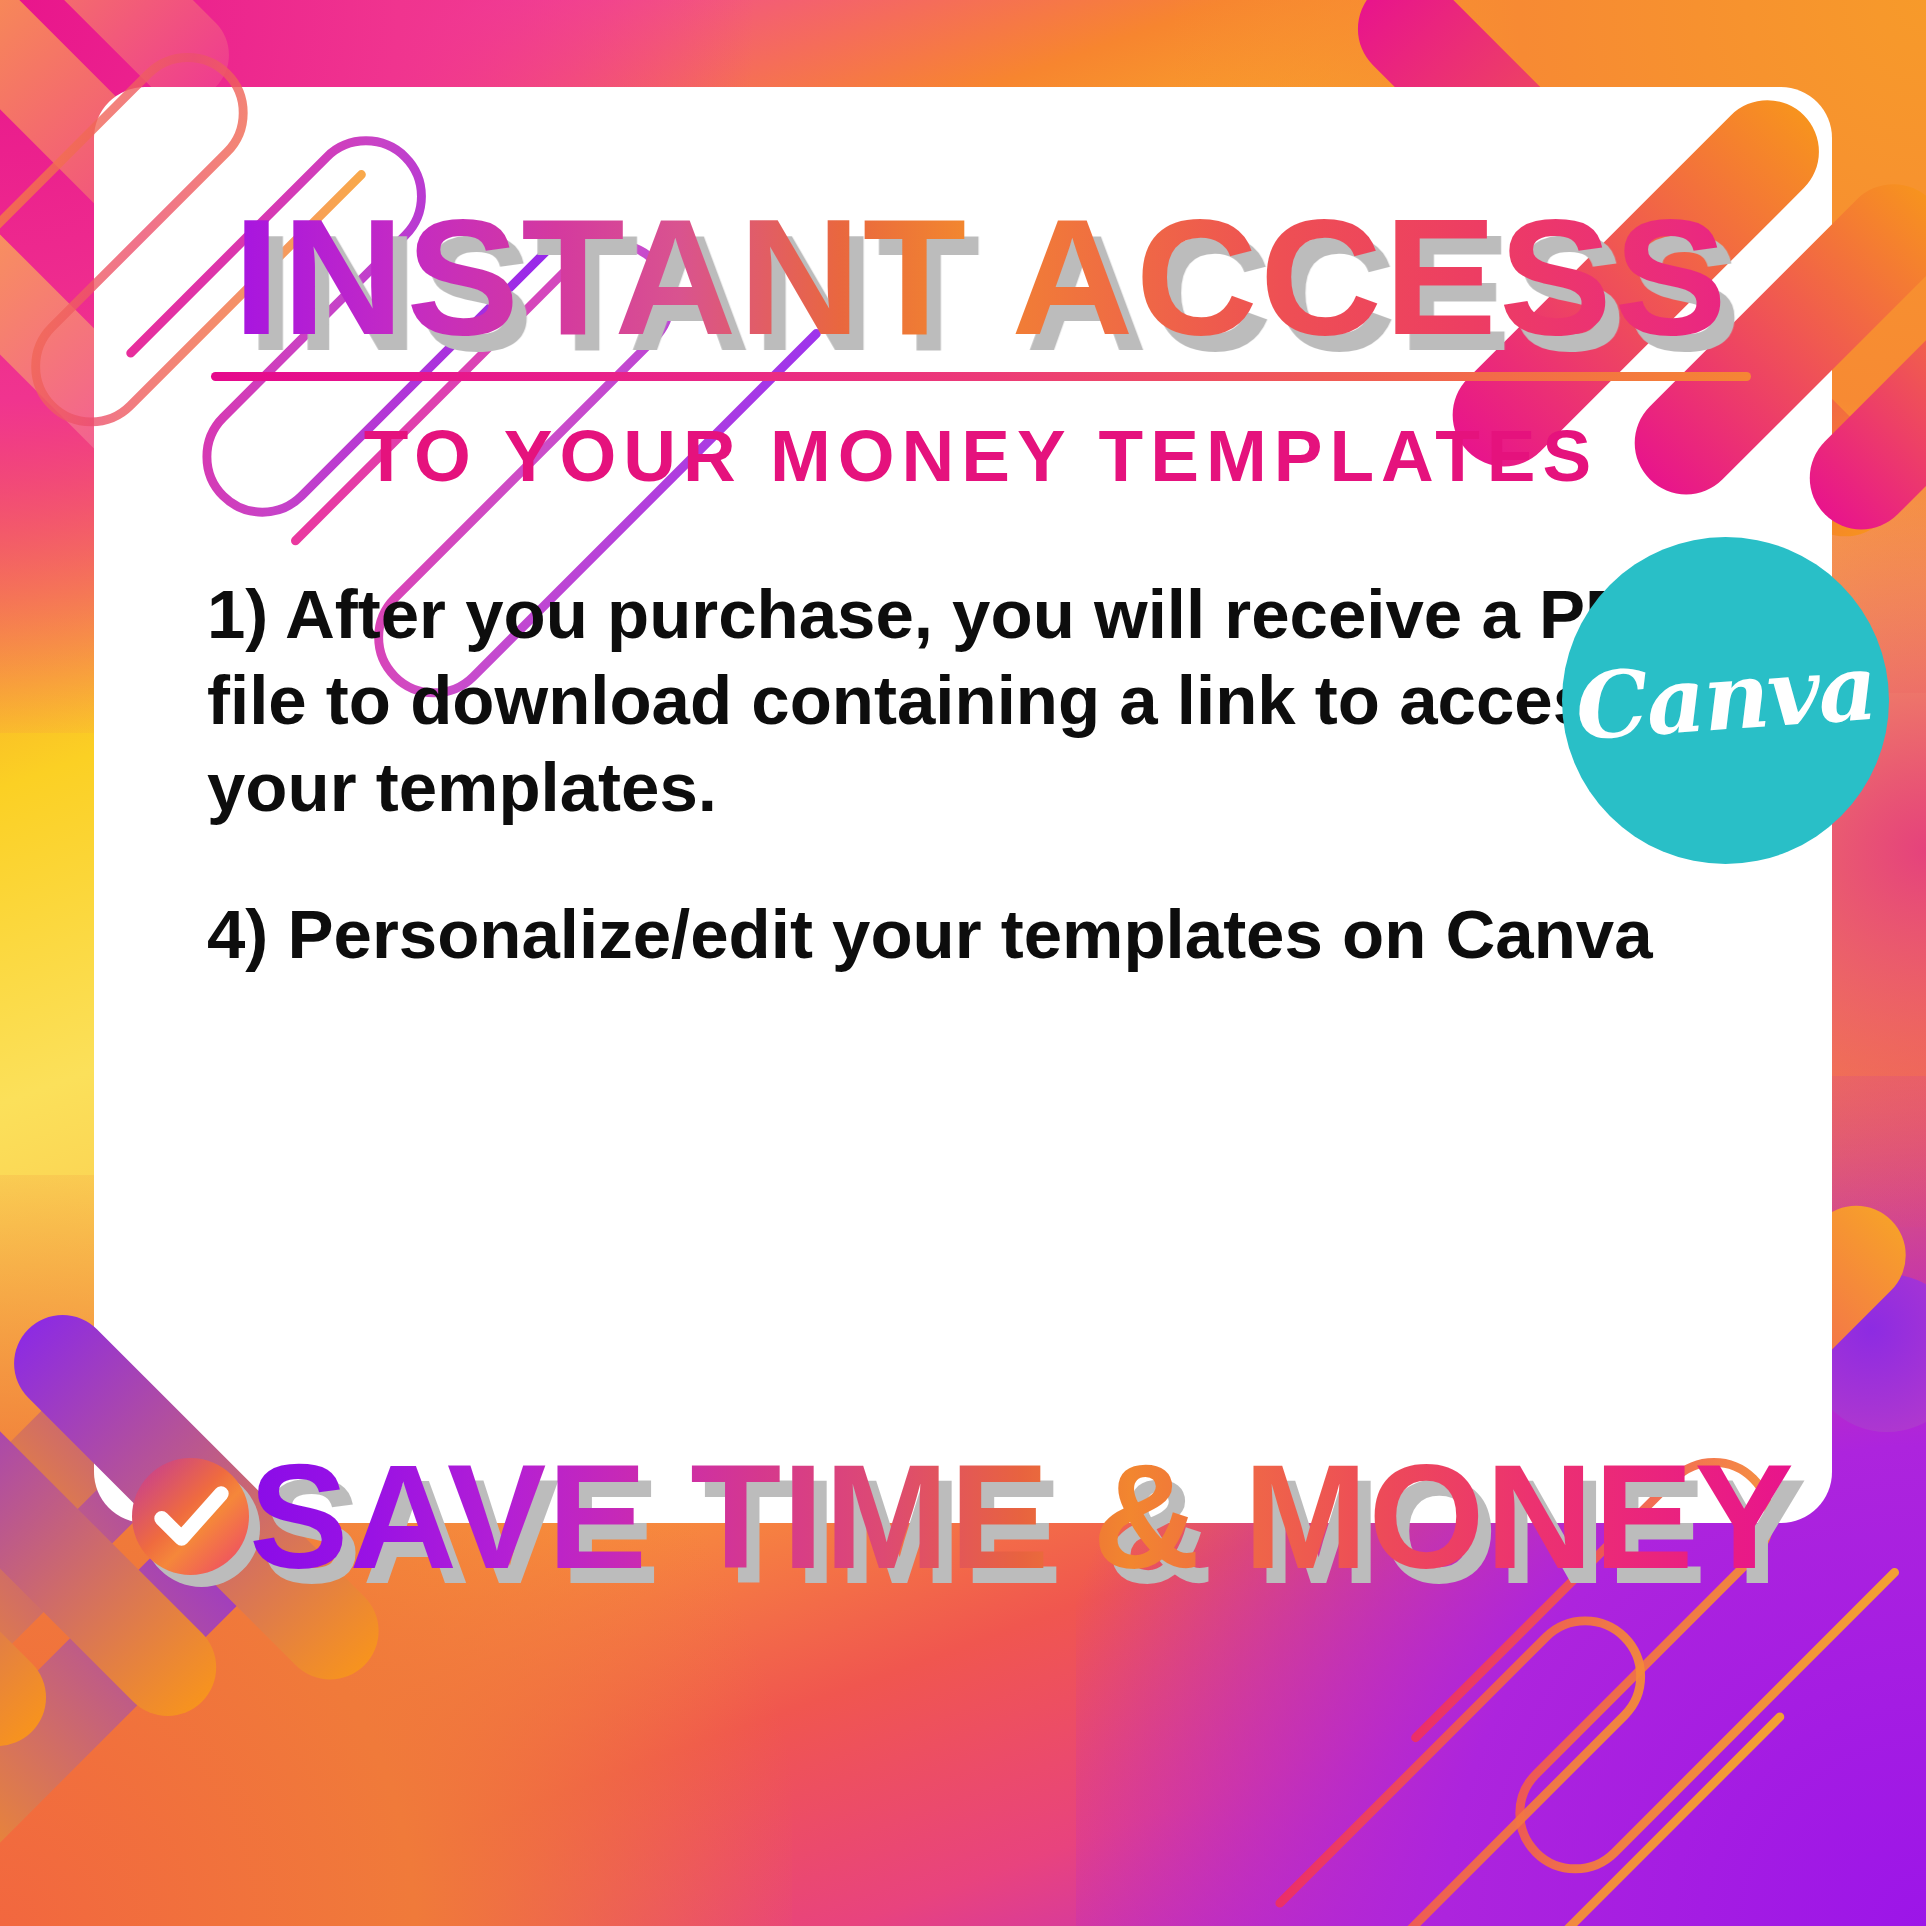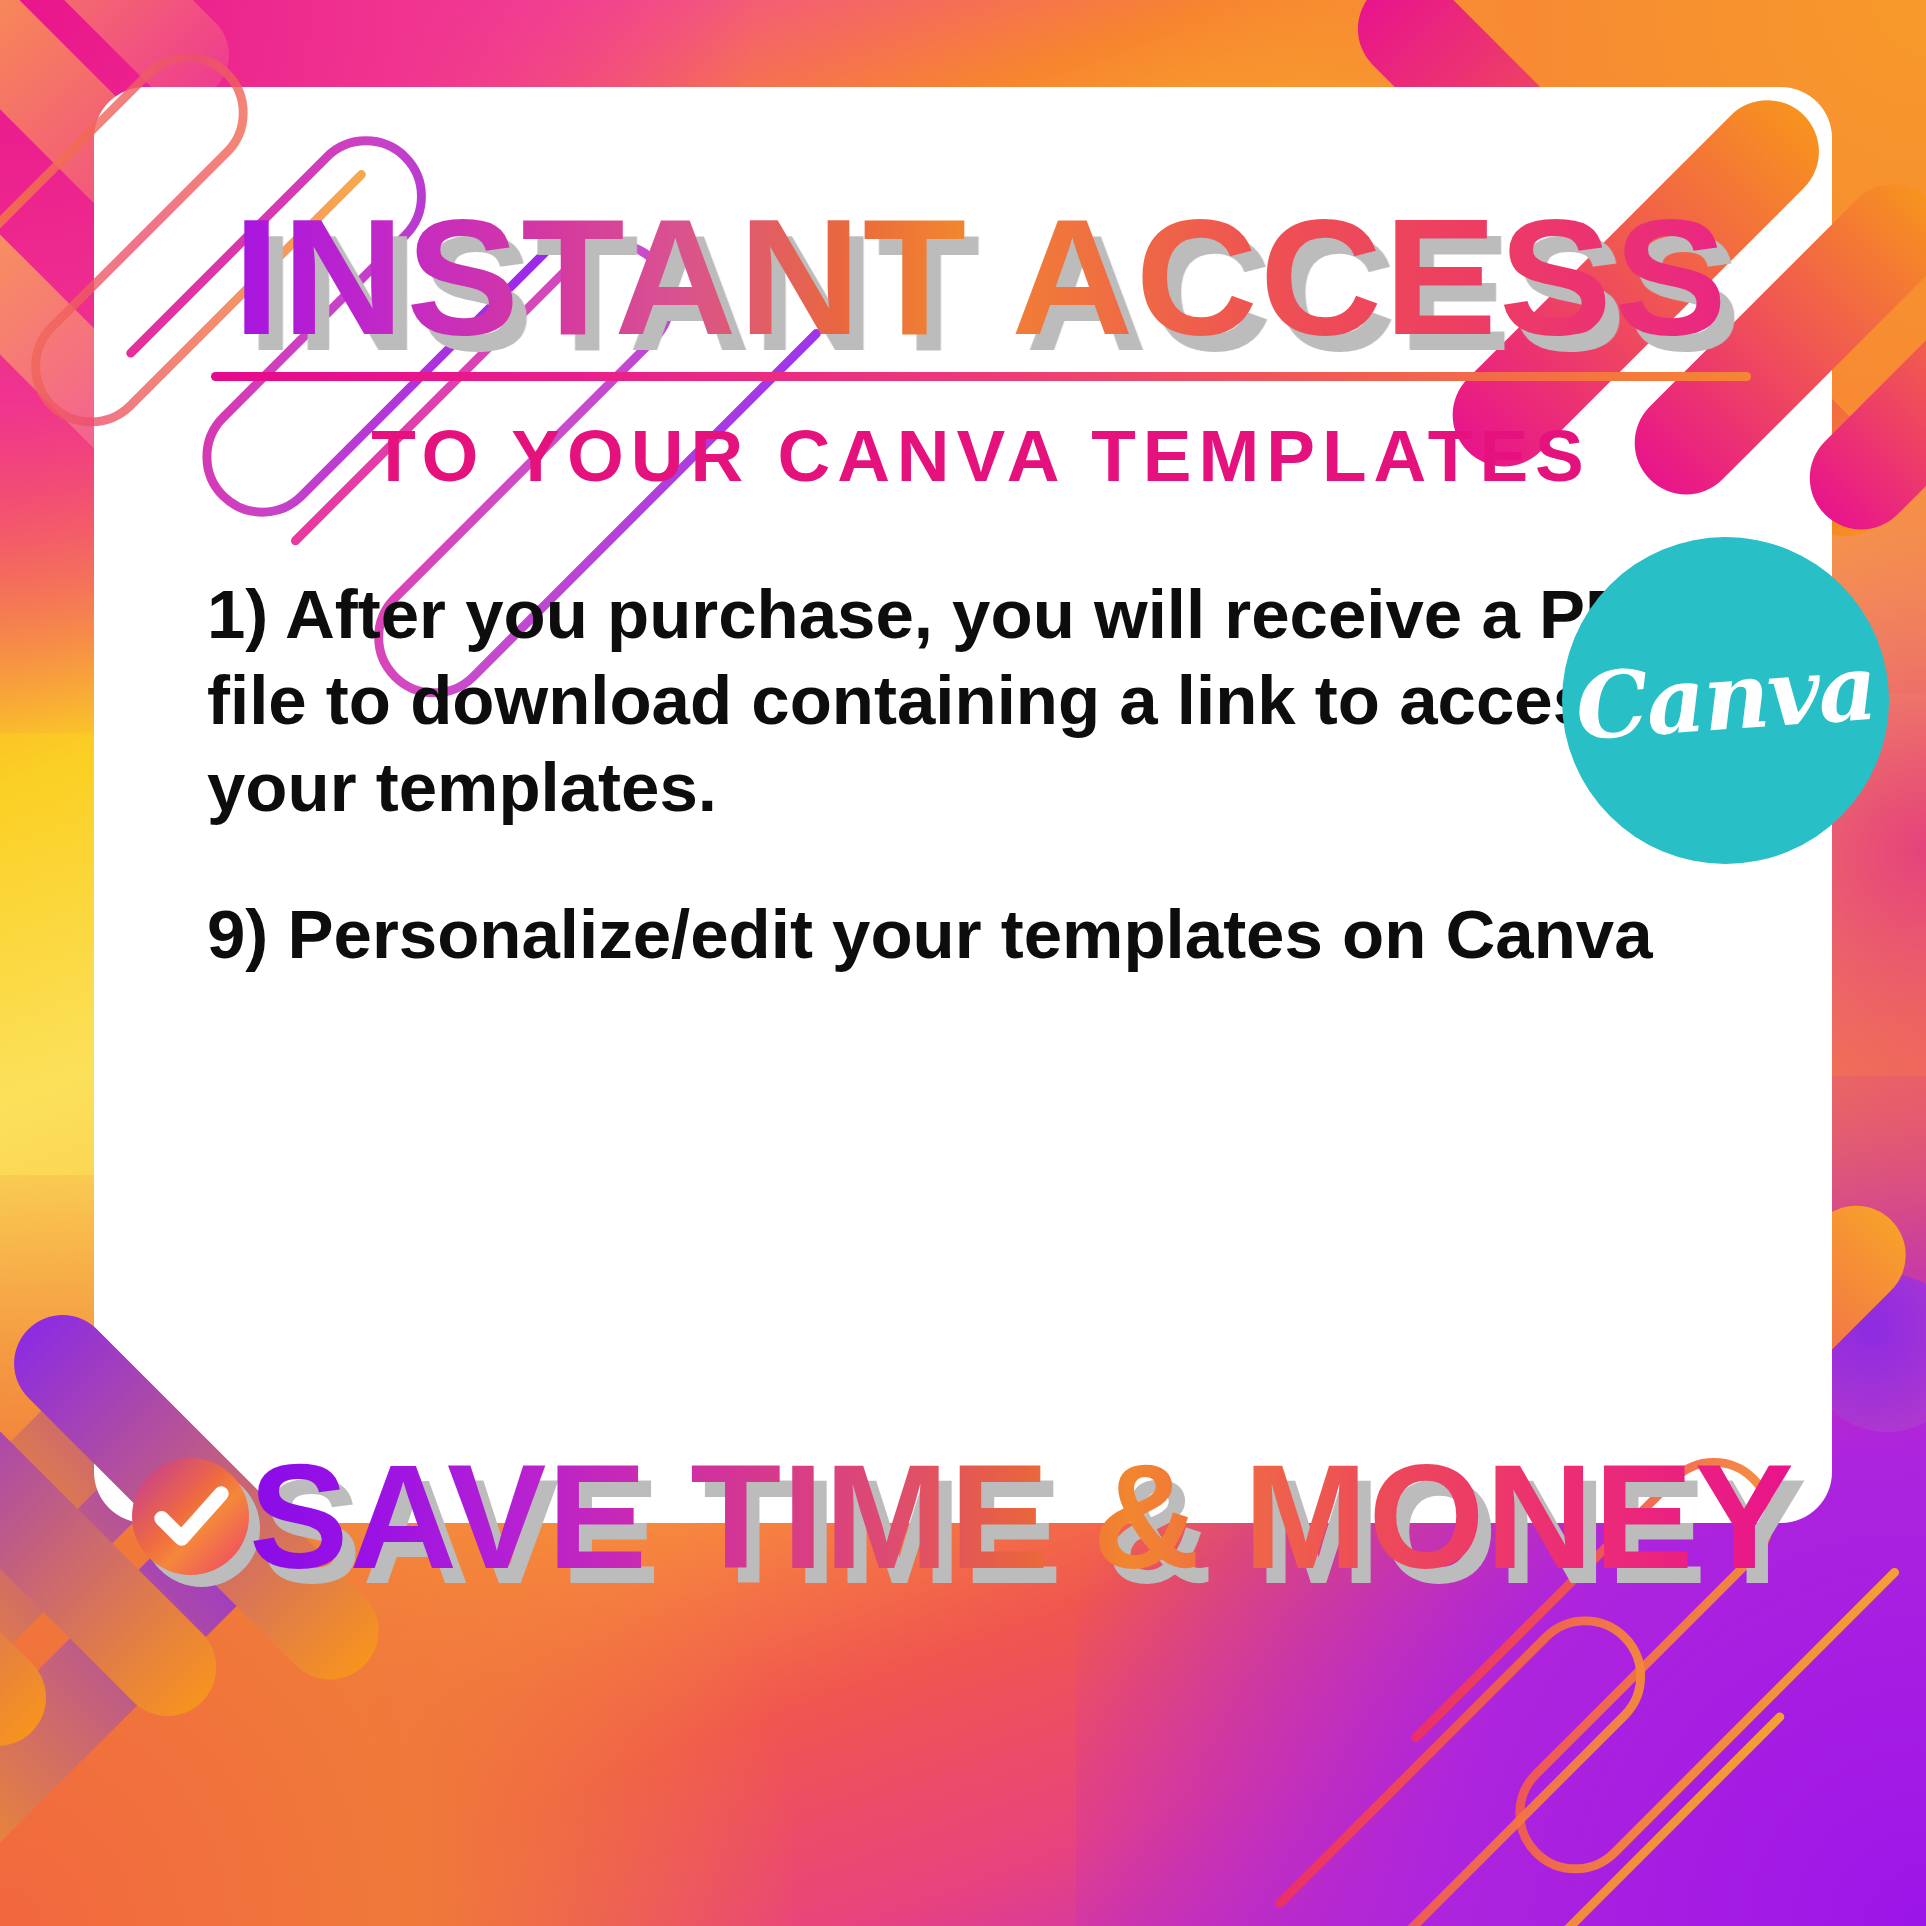--- a/index.html
+++ b/index.html
@@ -238,25 +238,25 @@
     <path d="M 1300 1720 L 1680 1720 A 56 56 0 0 1 1680 1832 L 1370 1832 A 56 56 0 0 0 1370 1944 L 1790 1944" transform="rotate(-45 1540 1830)" stroke="url(#gHairC)" opacity="0.95"></path>
   </g>
 </svg>
 
 <div id="content">
 
   <h1 id="title">INSTANT ACCESS</h1>
 
   <div id="divider"></div>
 
-  <h2 id="subtitle">TO YOUR CANVA TEMPLATES</h2>
+  <h2 id="subtitle">TO YOUR MONEY TEMPLATES</h2>
 
   <div id="steps">
     <p class="step">1) After you purchase, you will receive a PDF file to download containing a link to access your templates.</p>
-    <p class="step">9) Personalize/edit your templates on Canva</p>
+    <p class="step">4) Personalize/edit your templates on Canva</p>
   </div>
 
   <div id="canva-badge">
     <span class="word">Canva</span>
   </div>
 
 </div>
 
 <div id="banner">
   <div id="check-badge">

